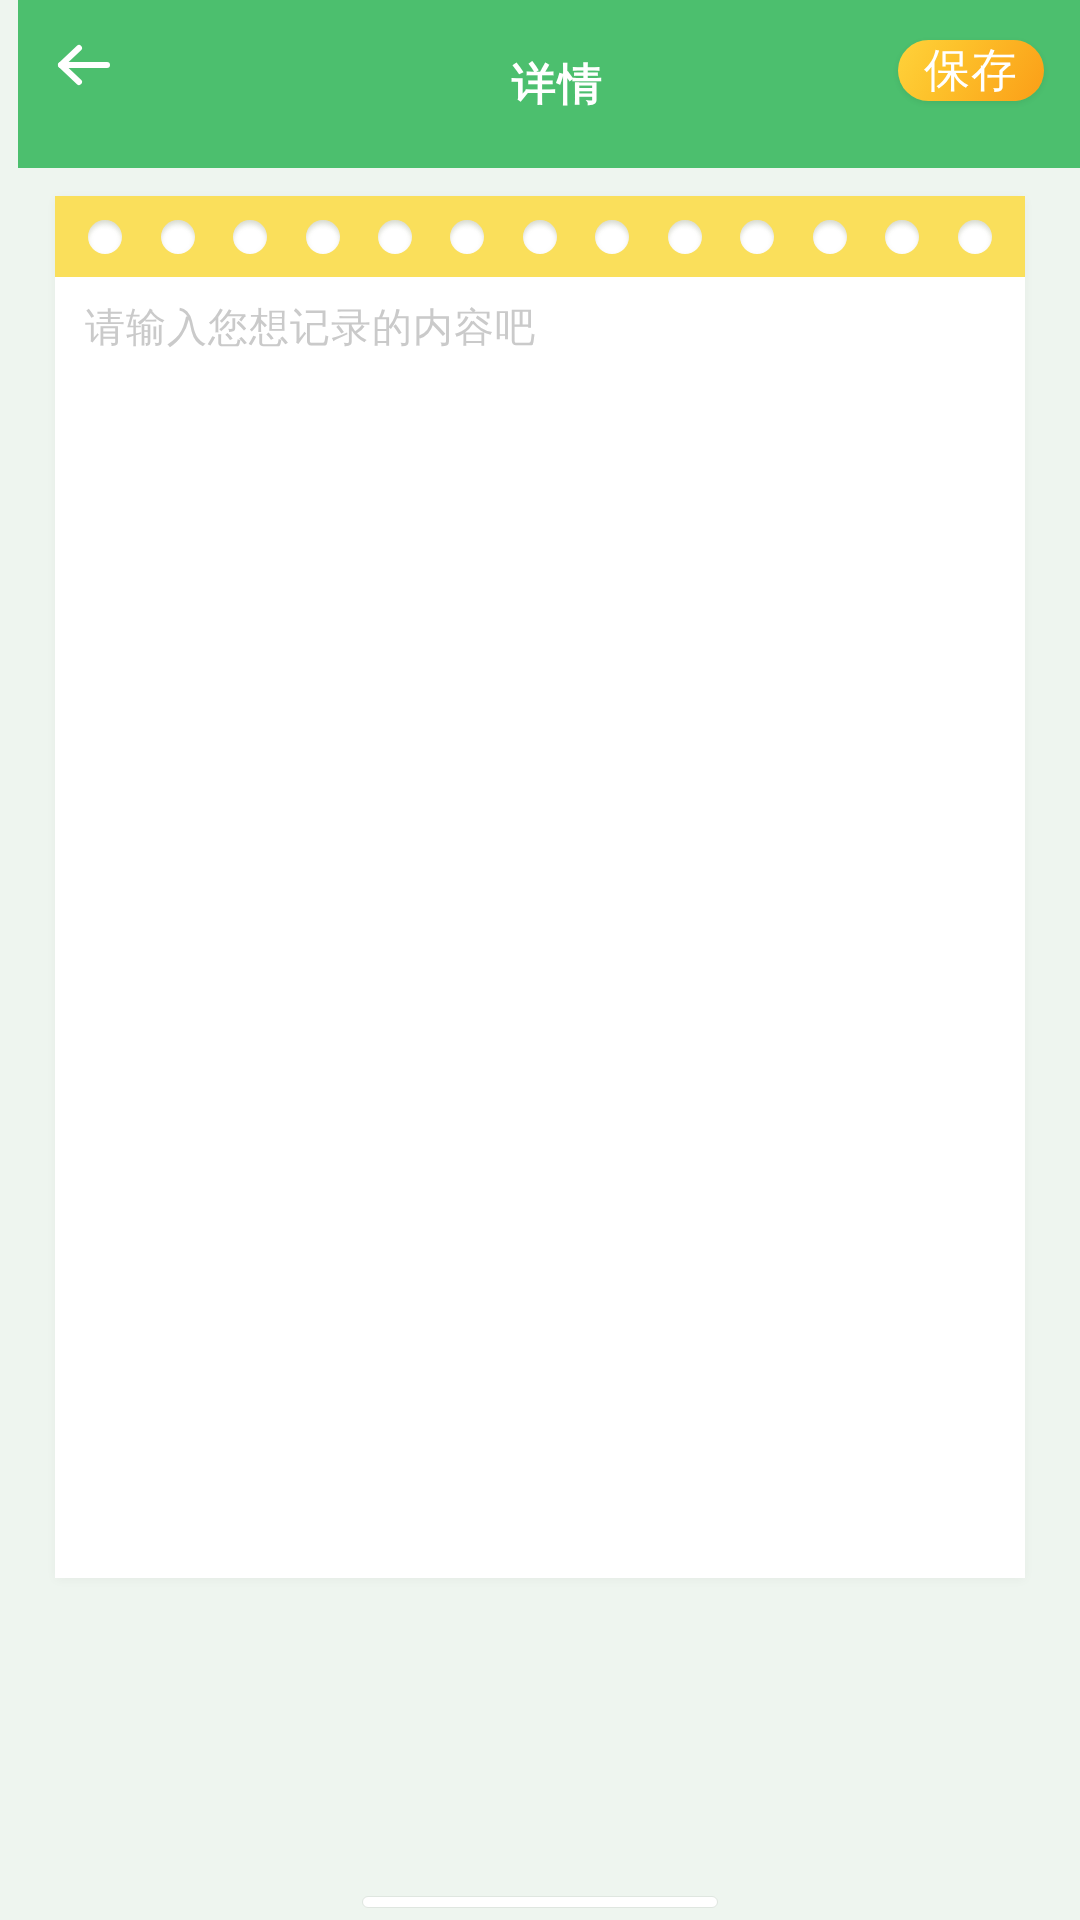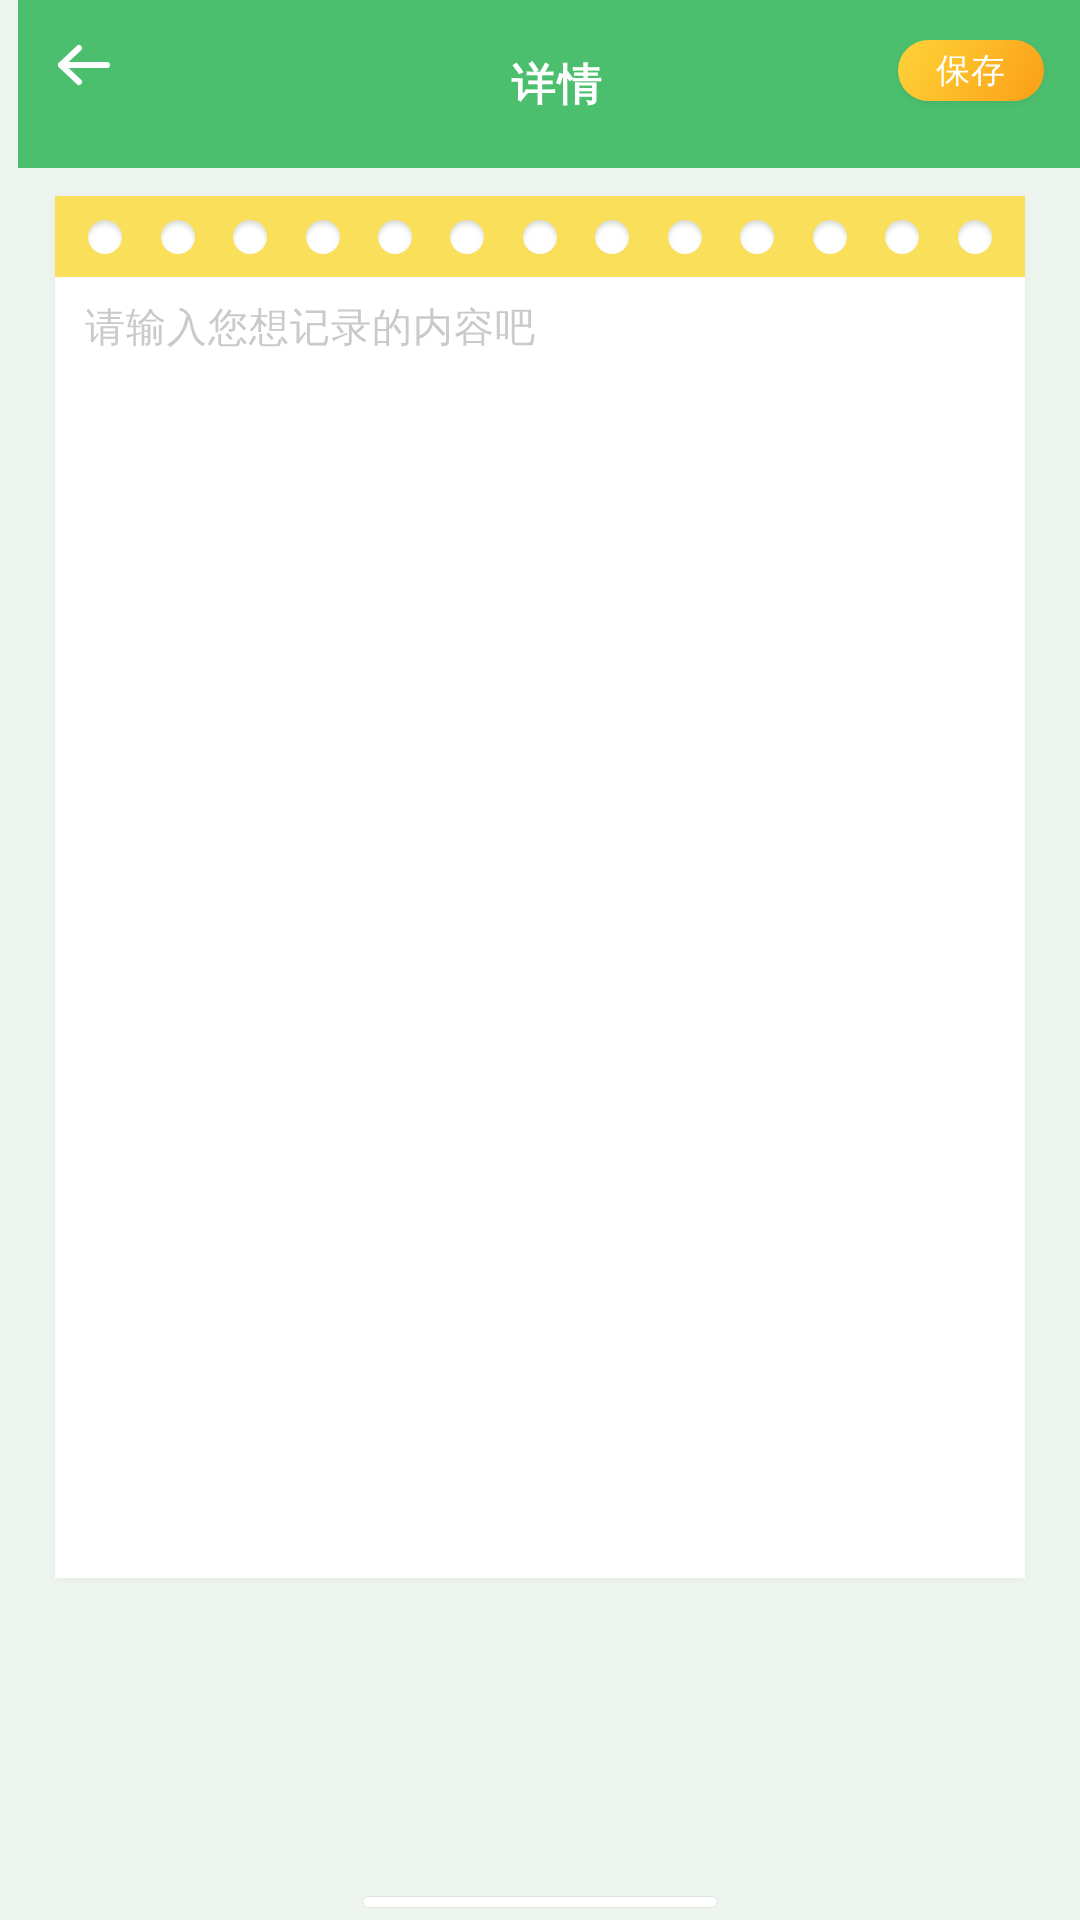--- a/index.html
+++ b/index.html
@@ -54,21 +54,21 @@
   .save-btn {
     position: absolute;
     right: 54px;
     top: 40px;
     width: 146px;
     height: 61px;
     border: none;
     border-radius: 31px;
     background: linear-gradient(120deg, #ffd23b 0%, #fdc22b 35%, #fb9e17 100%);
     color: #ffffff;
-    font-size: 34px;
+    font-size: 46px;
     font-family: Liberation Mono, monospace;
     letter-spacing: 1px;
     cursor: pointer;
     padding: 0;
     display: flex;
     align-items: center;
     justify-content: center;
     box-shadow: 0 2px 6px rgba(0,0,0,0.07);
   }
 

